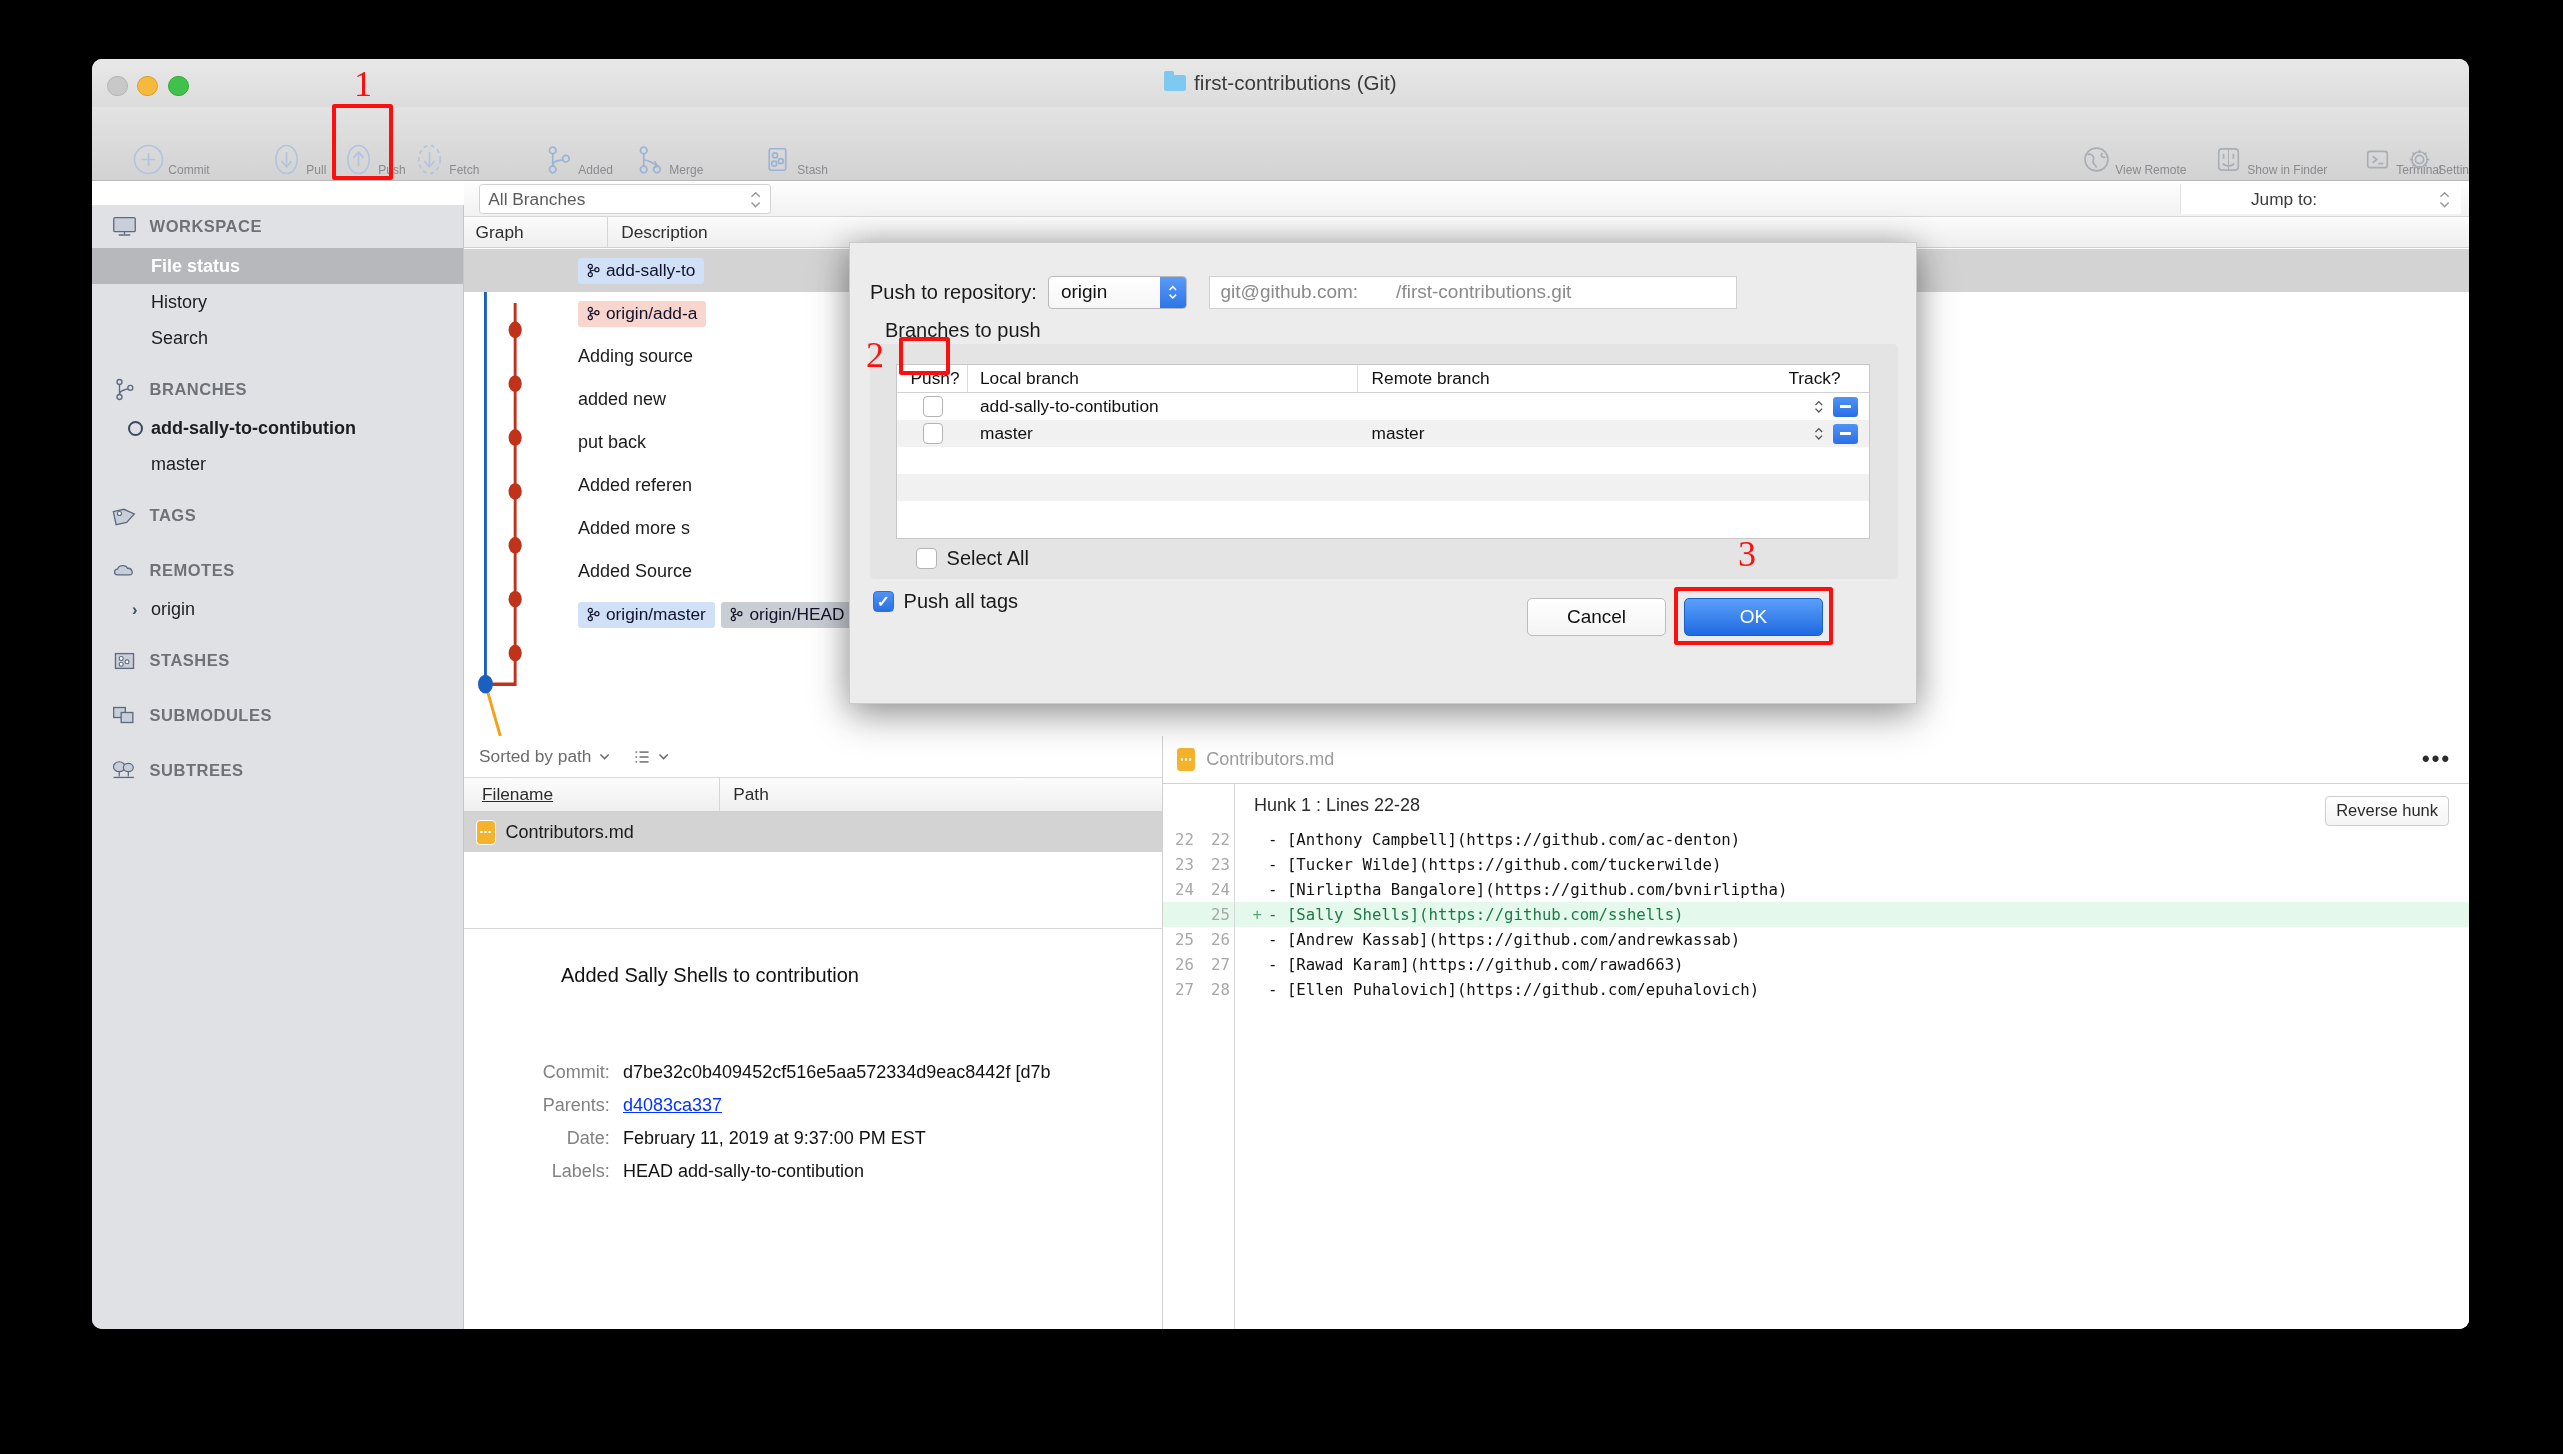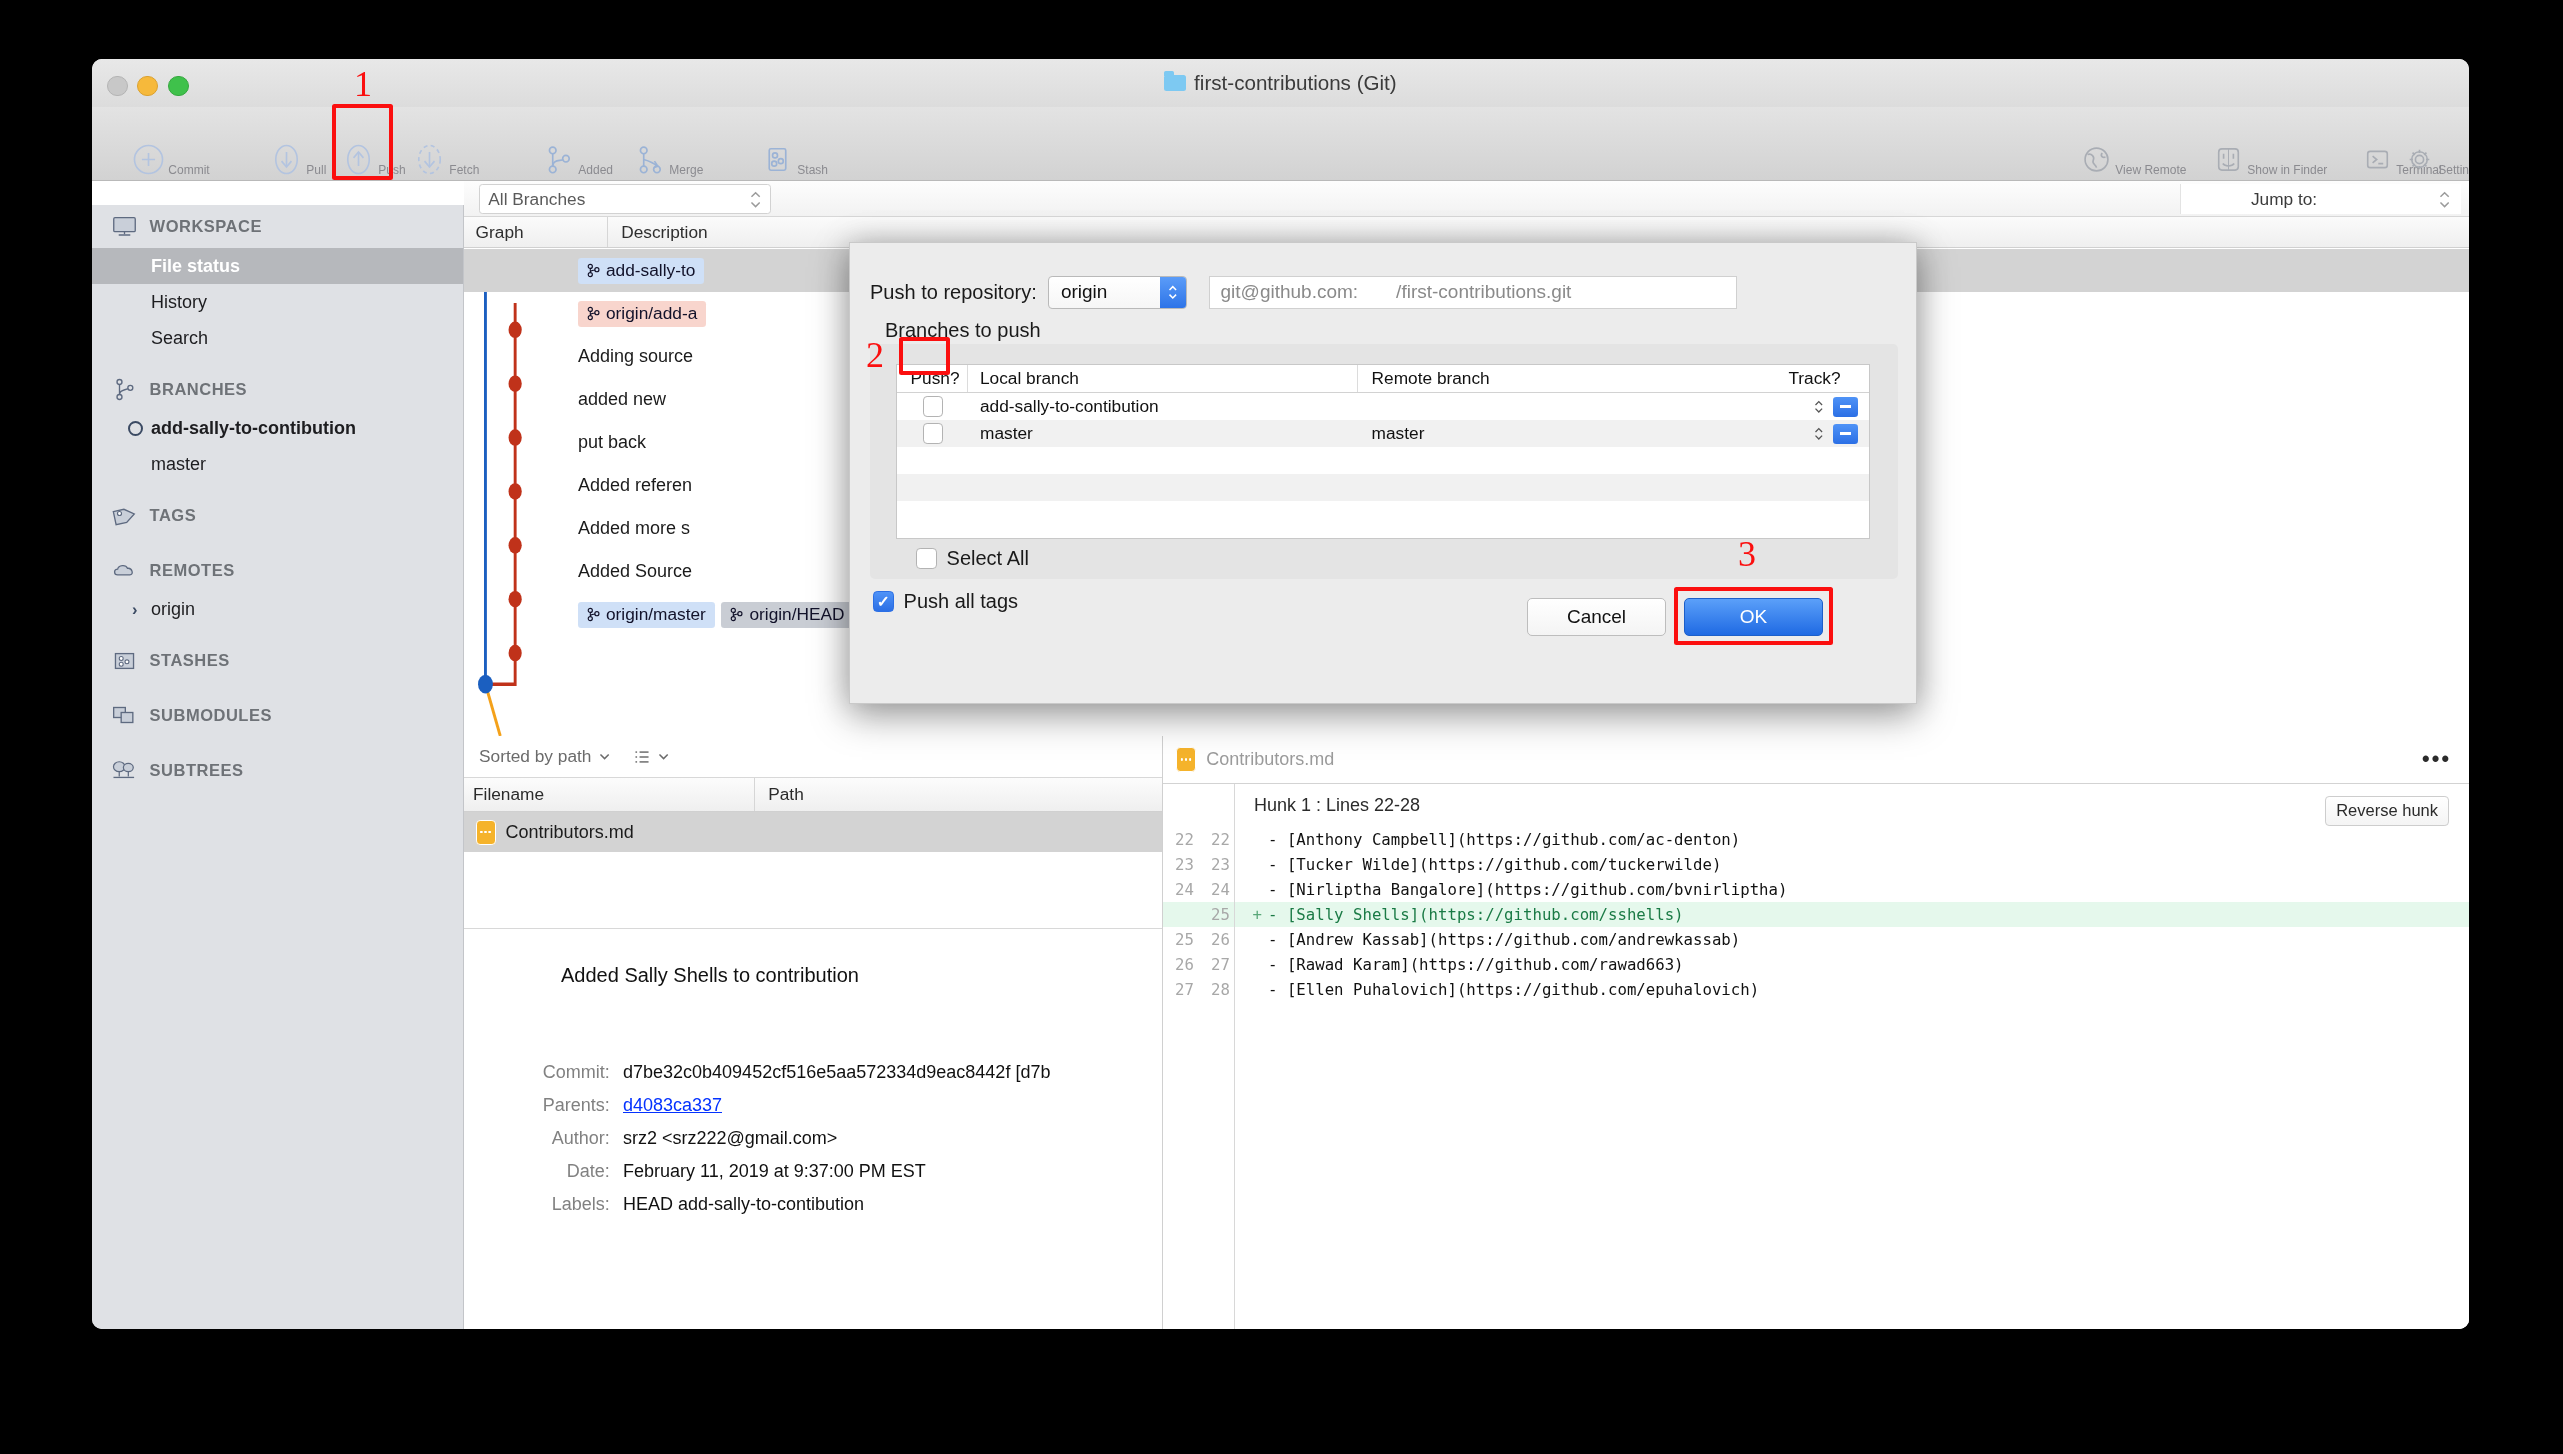--- a/index.html
+++ b/index.html
@@ -176,21 +176,21 @@
     display: flex; align-items: center; gap: 7.4px; padding-left: 11.6px;
     font-size: 16.5px; color: #a8a8a8;
   }
 
   #files-head {
     position: absolute; left: 0; top: 41px; width: 698px; height: 35px;
     background: linear-gradient(to bottom,#fcfcfc,#efefef);
     border-top: 0.8px solid #d8d8d8; border-bottom: 0.8px solid #d0d0d0;
     display: flex; align-items: center; font-size: 17.3px; color: #2b2b2b;
   }
-  #files-head .fh1 { width: 291px; padding-left: 9px; border-right: 0.8px solid #d6d6d6; height:100%; display:flex; align-items:center;}
+  #files-head .fh1 { width: 256px; padding-left: 18px; border-right: 0.8px solid #d6d6d6; height:100%; display:flex; align-items:center;text-decoration:underline;}
   #files-head .fh2 { padding-left: 13.2px; height:100%; display:flex; align-items:center;}
   #files-list { position: absolute; left: 0; top: 76px; width: 698px; height: 79px; }
   .file-row {
     height: 40px; display: flex; align-items: center; gap: 10px; padding-left: 11.6px;
     font-size: 18px; color: #1b1b1b;
   }
   .file-row.selected { background: #d3d3d3; }
   .md-ico {
     width: 20px; height: 25px; background: #f5b32b; border-radius: 4.1px;
     display: flex; align-items: center; justify-content: center; flex: none;
@@ -771,24 +771,20 @@
       <div id="commit-fields">
         <div class="cf-row">
           <span class="cf-label">Commit:</span>
           <span class="cf-val">d7be32c0b409452cf516e5aa572334d9eac8442f [d7b</span>
         </div>
         <div class="cf-row">
           <span class="cf-label">Parents:</span>
           <span class="cf-val link">d4083ca337</span>
         </div>
         <div class="cf-row">
-          <span class="cf-label">Author:</span>
-          <span class="cf-val">srz2 &lt;srz222@gmail.com&gt;</span>
-        </div>
-        <div class="cf-row">
           <span class="cf-label">Date:</span>
           <span class="cf-val">February 11, 2019 at 9:37:00 PM EST</span>
         </div>
         <div class="cf-row">
           <span class="cf-label">Labels:</span>
           <span class="cf-val">HEAD add-sally-to-contibution</span>
         </div>
       </div>
     </div>
 

